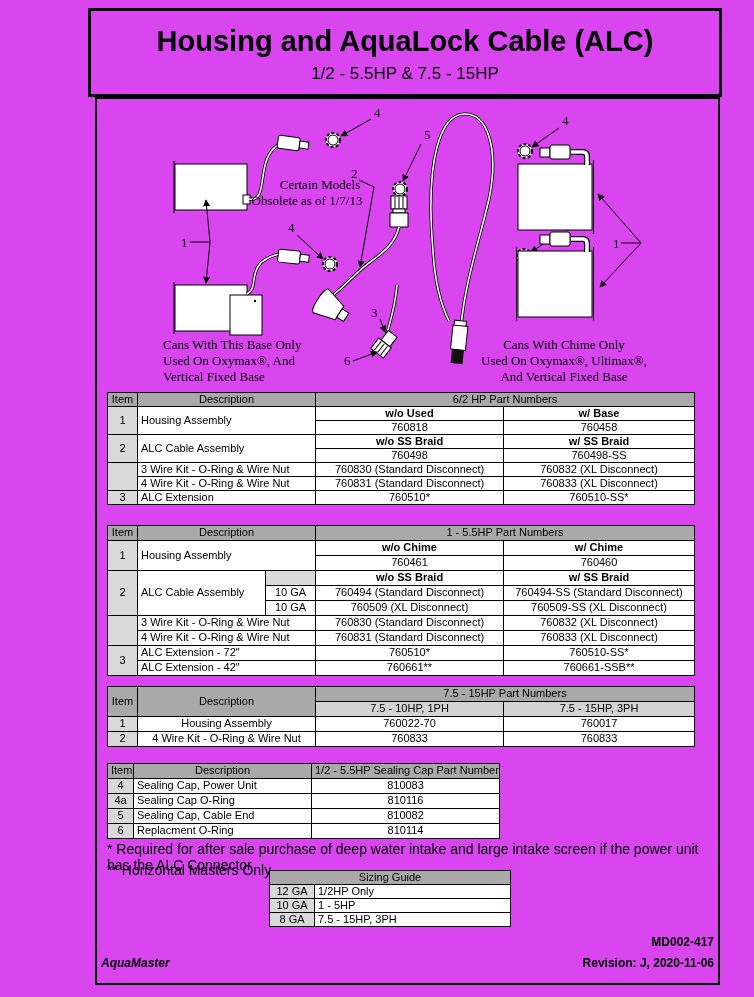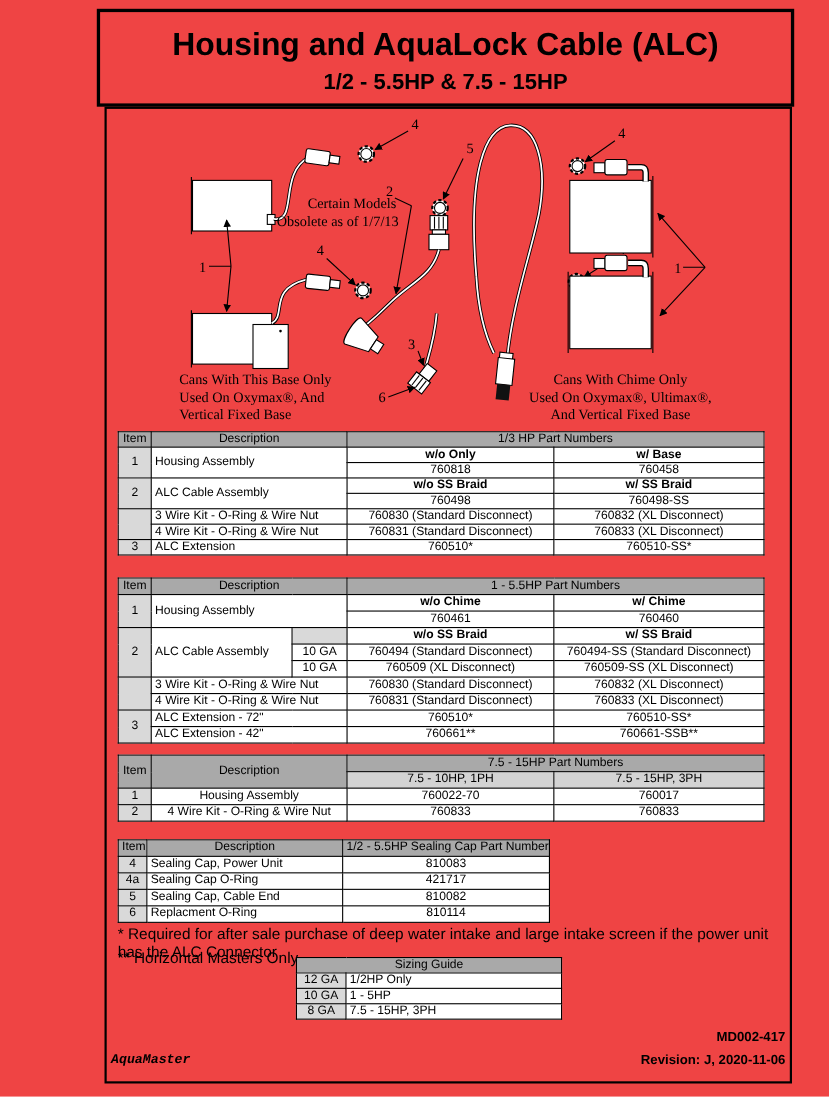--- a/index.html
+++ b/index.html
@@ -1,22 +1,22 @@
 <!DOCTYPE html>
 <html><head>
 <meta charset="utf-8">
 <style>
   html,body{margin:0;padding:0;background:#fff;}
-  .page{position:relative;width:754px;height:997px;background:#ef4444;
+  .page{position:relative;width:754px;height:997px;background:#d946ef;
         font-family:"Liberation Sans",sans-serif;color:#000;overflow:hidden;}
   .title-box{position:absolute;left:88px;top:8px;width:628px;height:83px;
         border:3px solid #000;text-align:center;}
   .title-box h1{margin:14px 0 0 0;font-size:29px;letter-spacing:0px;font-weight:bold;
         font-family:"Liberation Sans",sans-serif;}
-  .subtitle{margin-top:6px;font-size:20px;font-weight:bold;}
+  .subtitle{margin-top:6px;font-size:17px;font-weight:normal;}
   .content-box{position:absolute;left:95px;top:97px;width:621px;height:884px;
         border:2px solid #000;}
   svg.diagram{position:absolute;left:0;top:0;}
   svg text{font-family:"Liberation Serif","DejaVu Serif",serif;font-size:13px;fill:#000;}
   .ln{stroke:#000;stroke-width:1;fill:none;}
   .shape{fill:#fff;stroke:#000;stroke-width:1;}
   .cblo{fill:none;stroke:#000;stroke-width:3.2;}
   .cbli{fill:none;stroke:#fff;stroke-width:1.6;}
   .pipeo{fill:none;stroke:#000;stroke-width:6;}
   .pipei{fill:none;stroke:#fff;stroke-width:3.6;}
@@ -36,21 +36,21 @@
   #sizing th,#sizing td{height:13px;}
   #t1{left:10px;top:293px;width:587px;}
   #t2{left:10px;top:426px;width:587px;}
   #t3{left:10px;top:587px;width:587px;}
   #t4{left:10px;top:664px;width:392px;}
   #sizing{left:172px;top:771px;width:241px;}
   .footnote{position:absolute;left:10px;font-size:14px;}
   #fn1{top:742px;}
   #fn2{top:763px;}
   .docnum{position:absolute;right:4px;top:836px;font-size:12px;font-weight:bold;}
-  .brand{position:absolute;left:4px;top:857px;font-size:12px;font-weight:bold;font-style:italic;font-family:Liberation Mono, monospace;}
+  .brand{position:absolute;left:4px;top:857px;font-size:12px;font-weight:bold;font-style:italic;}
   .revision{position:absolute;right:4px;top:857px;font-size:12px;font-weight:bold;}
 </style>
 </head>
 <body>
 
 <div class="page">
 
   <div class="title-box">
     <h1>Housing and AquaLock Cable (ALC)</h1>
     <div class="subtitle">1/2 - 5.5HP &amp; 7.5 - 15HP</div>
@@ -209,26 +209,26 @@
       <colgroup>
           <col style="width:30px">
           <col style="width:178px">
           <col style="width:188px">
           <col style="width:191px">
         </colgroup>
       <tbody>
           <tr>
         <th>Item</th>
         <th>Description</th>
-        <th colspan="2">1/3 HP Part Numbers</th>
+        <th colspan="2">6/2 HP Part Numbers</th>
       </tr>
       <tr>
         <td class="item" rowspan="2">1</td>
         <td class="desc" rowspan="2">Housing Assembly</td>
-        <td class="b">w/o Only</td>
+        <td class="b">w/o Used</td>
         <td class="b">w/ Base</td>
       </tr>
       <tr>
         <td>760818</td>
         <td>760458</td>
       </tr>
       <tr>
         <td class="item" rowspan="2">2</td>
         <td class="desc" rowspan="2">ALC Cable Assembly</td>
         <td class="b">w/o SS Braid</td>
@@ -369,21 +369,21 @@
         <th>1/2 - 5.5HP Sealing Cap Part Numbers</th>
       </tr>
       <tr>
         <td class="item">4</td>
         <td class="desc">Sealing Cap, Power Unit</td>
         <td>810083</td>
       </tr>
       <tr>
         <td class="item">4a</td>
         <td class="desc">Sealing Cap O-Ring</td>
-        <td>421717</td>
+        <td>810116</td>
       </tr>
       <tr>
         <td class="item">5</td>
         <td class="desc">Sealing Cap, Cable End</td>
         <td>810082</td>
       </tr>
       <tr>
         <td class="item">6</td>
         <td class="desc">Replacment O-Ring</td>
         <td>810114</td>

